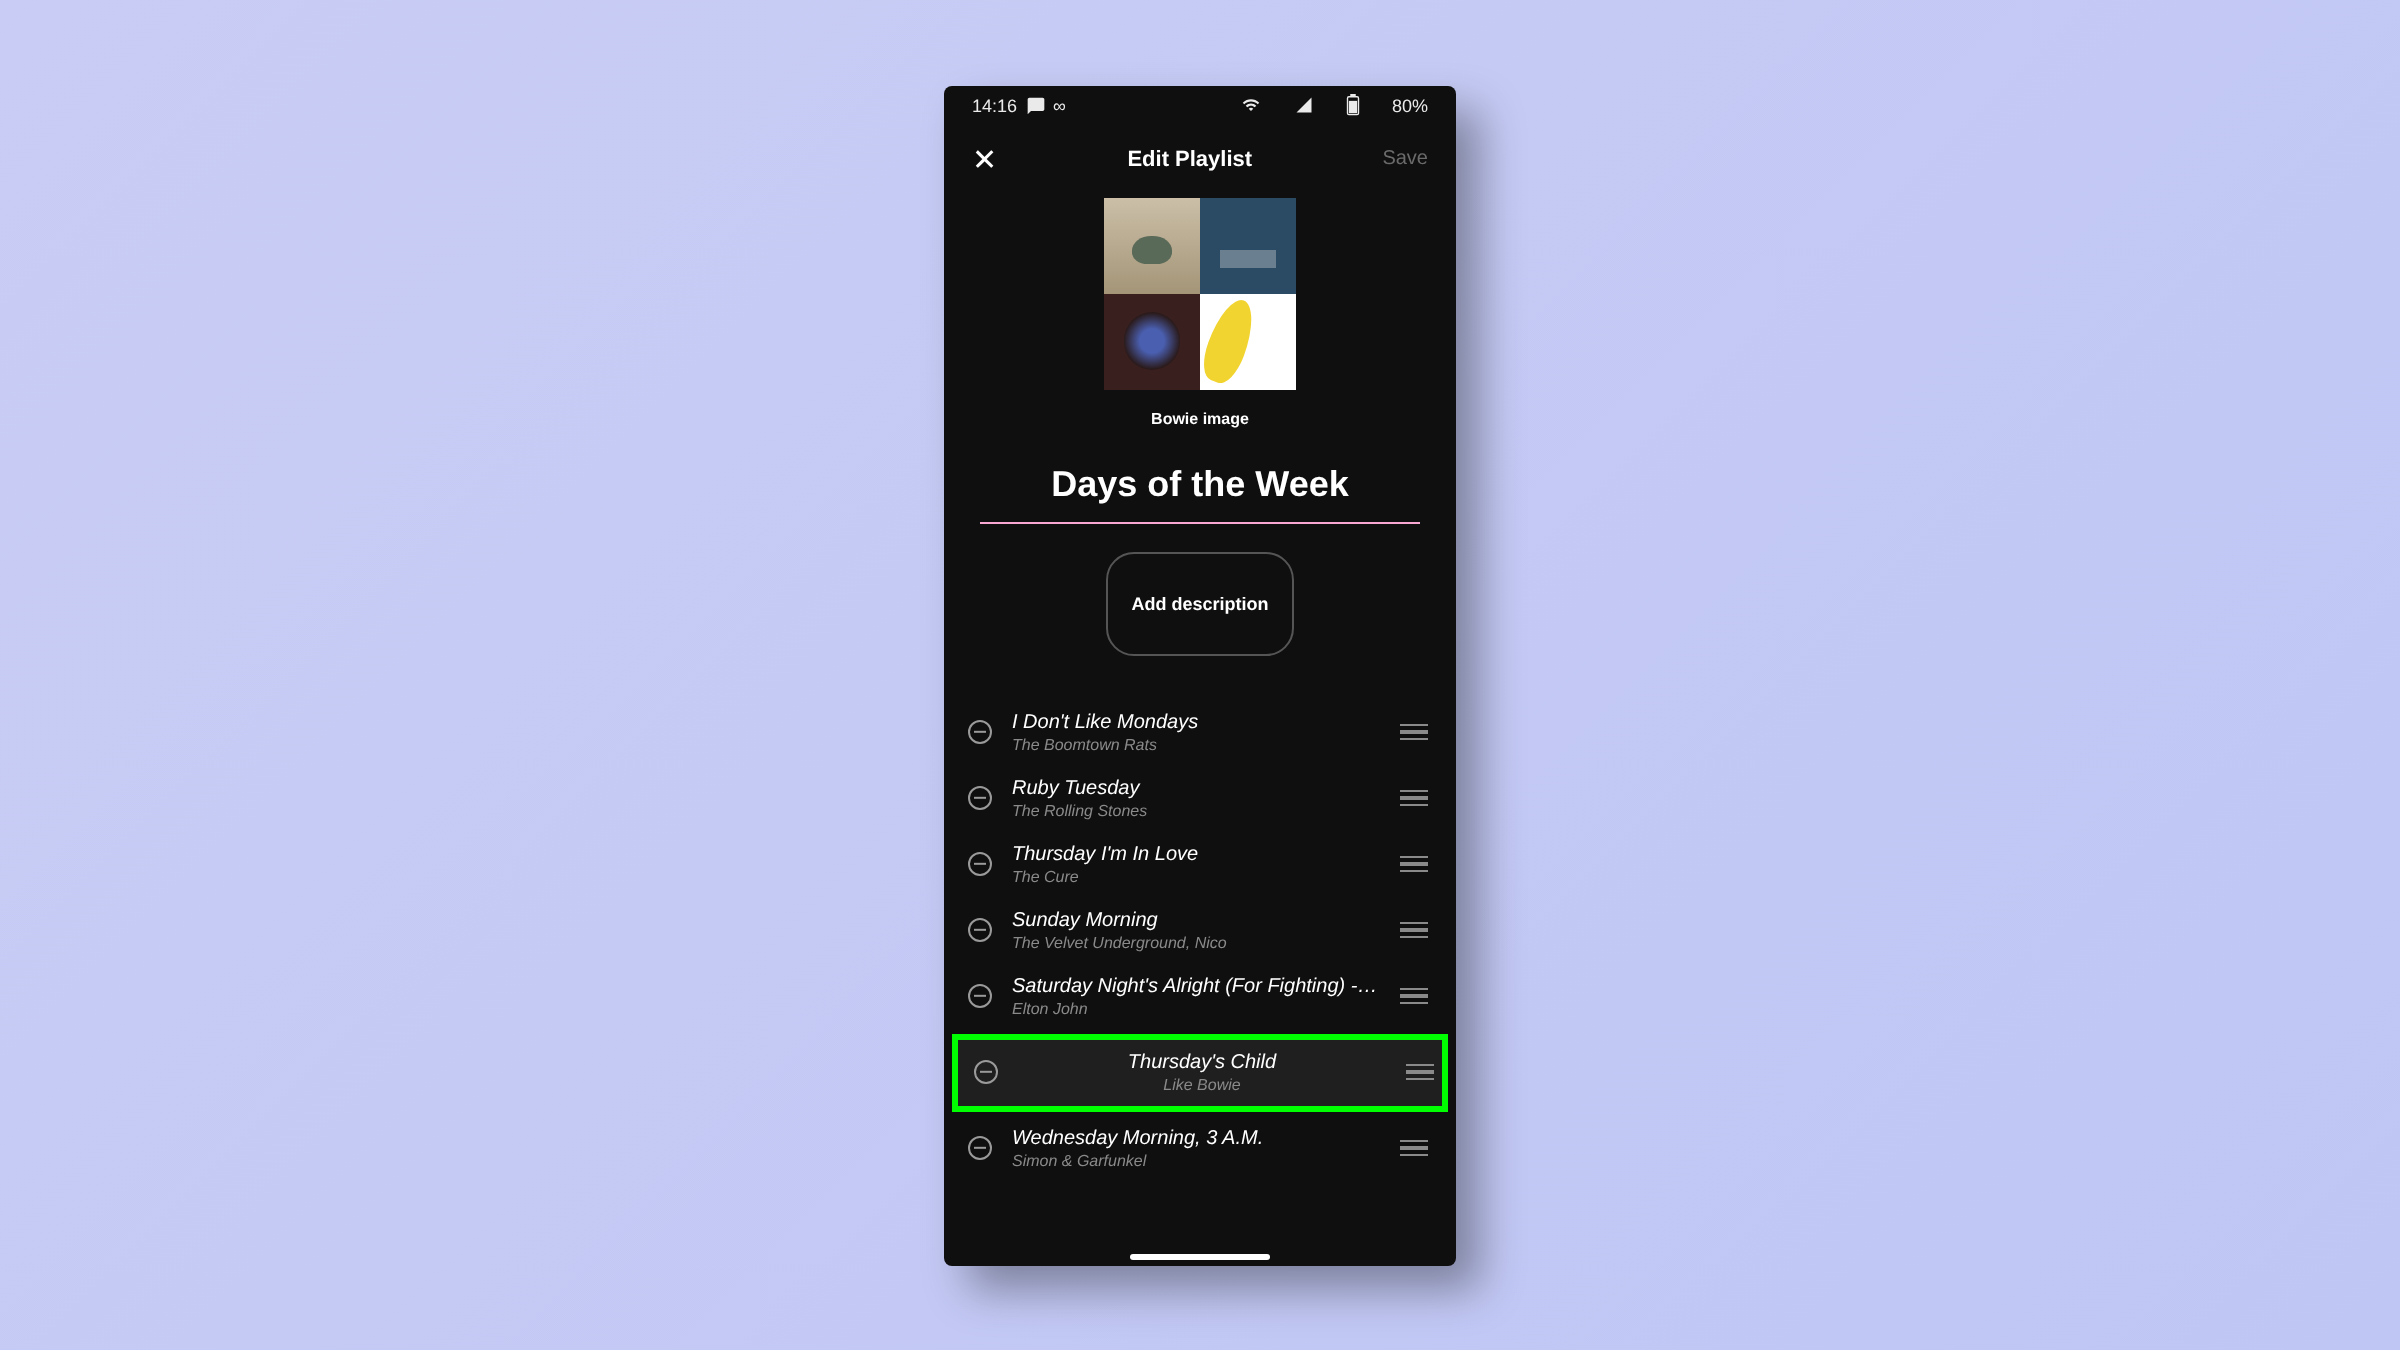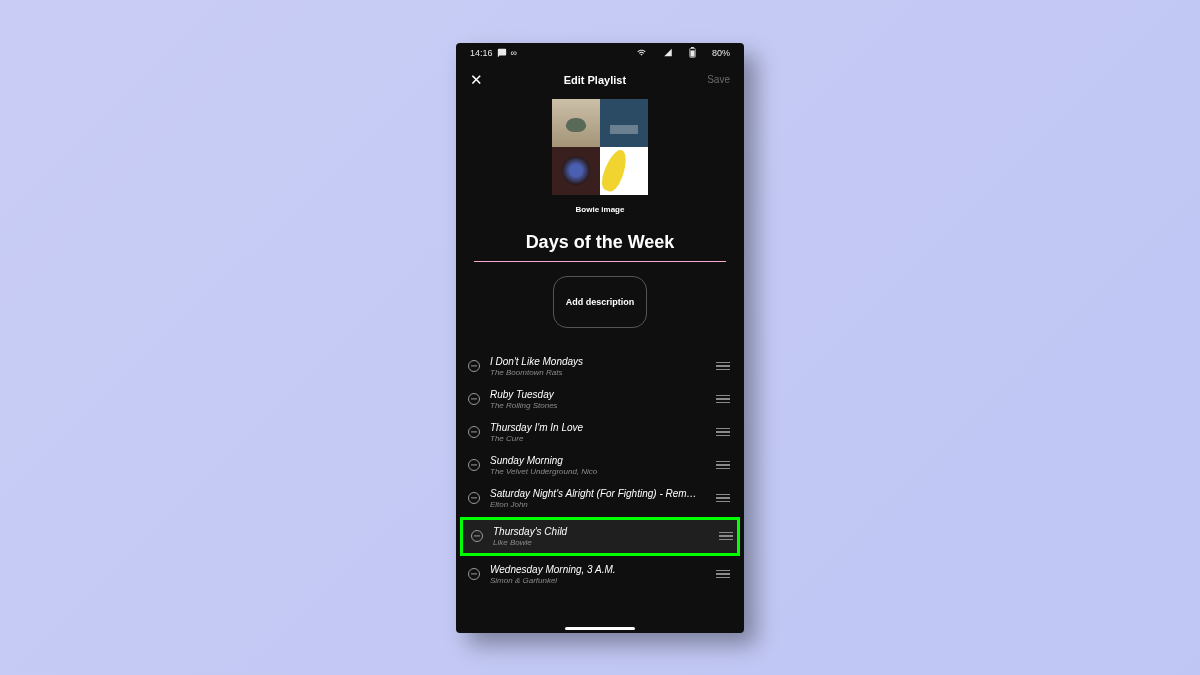--- a/index.html
+++ b/index.html
@@ -7,21 +7,21 @@
     width: 1200px;
     height: 675px;
     background: linear-gradient(135deg, #c9cdf5 0%, #bfc6f4 100%);
     display: flex;
     align-items: center;
     justify-content: center;
     font-family: -apple-system, BlinkMacSystemFont, "Segoe UI", Helvetica, Arial, sans-serif;
     overflow: hidden;
   }
   .phone {
-    width: 288px;
+    width: 256px;
     height: 590px;
     background: #0f0f0f;
     border-radius: 4px;
     box-shadow: 12px 12px 22px rgba(0,0,0,0.35);
     overflow: hidden;
     position: relative;
     color: #fff;
   }
   
   .status-bar {
@@ -93,20 +93,21 @@
     align-items: center;
     padding: 6px 14px 6px 12px;
     gap: 10px;
     font-style: italic;
   }
   .track-row.highlighted {
     border: 3px solid #00ff00;
     background: #1f1f1f;
     margin: 2px 4px;
     padding: 6px 4px 6px 8px;
+    text-align: center;
   }
   .remove-icon {
     width: 12px; height: 12px;
     border: 1.2px solid #9a9a9a;
     border-radius: 50%;
     position: relative;
     flex-shrink: 0;
   }
   .remove-icon::after {
     content: "";

